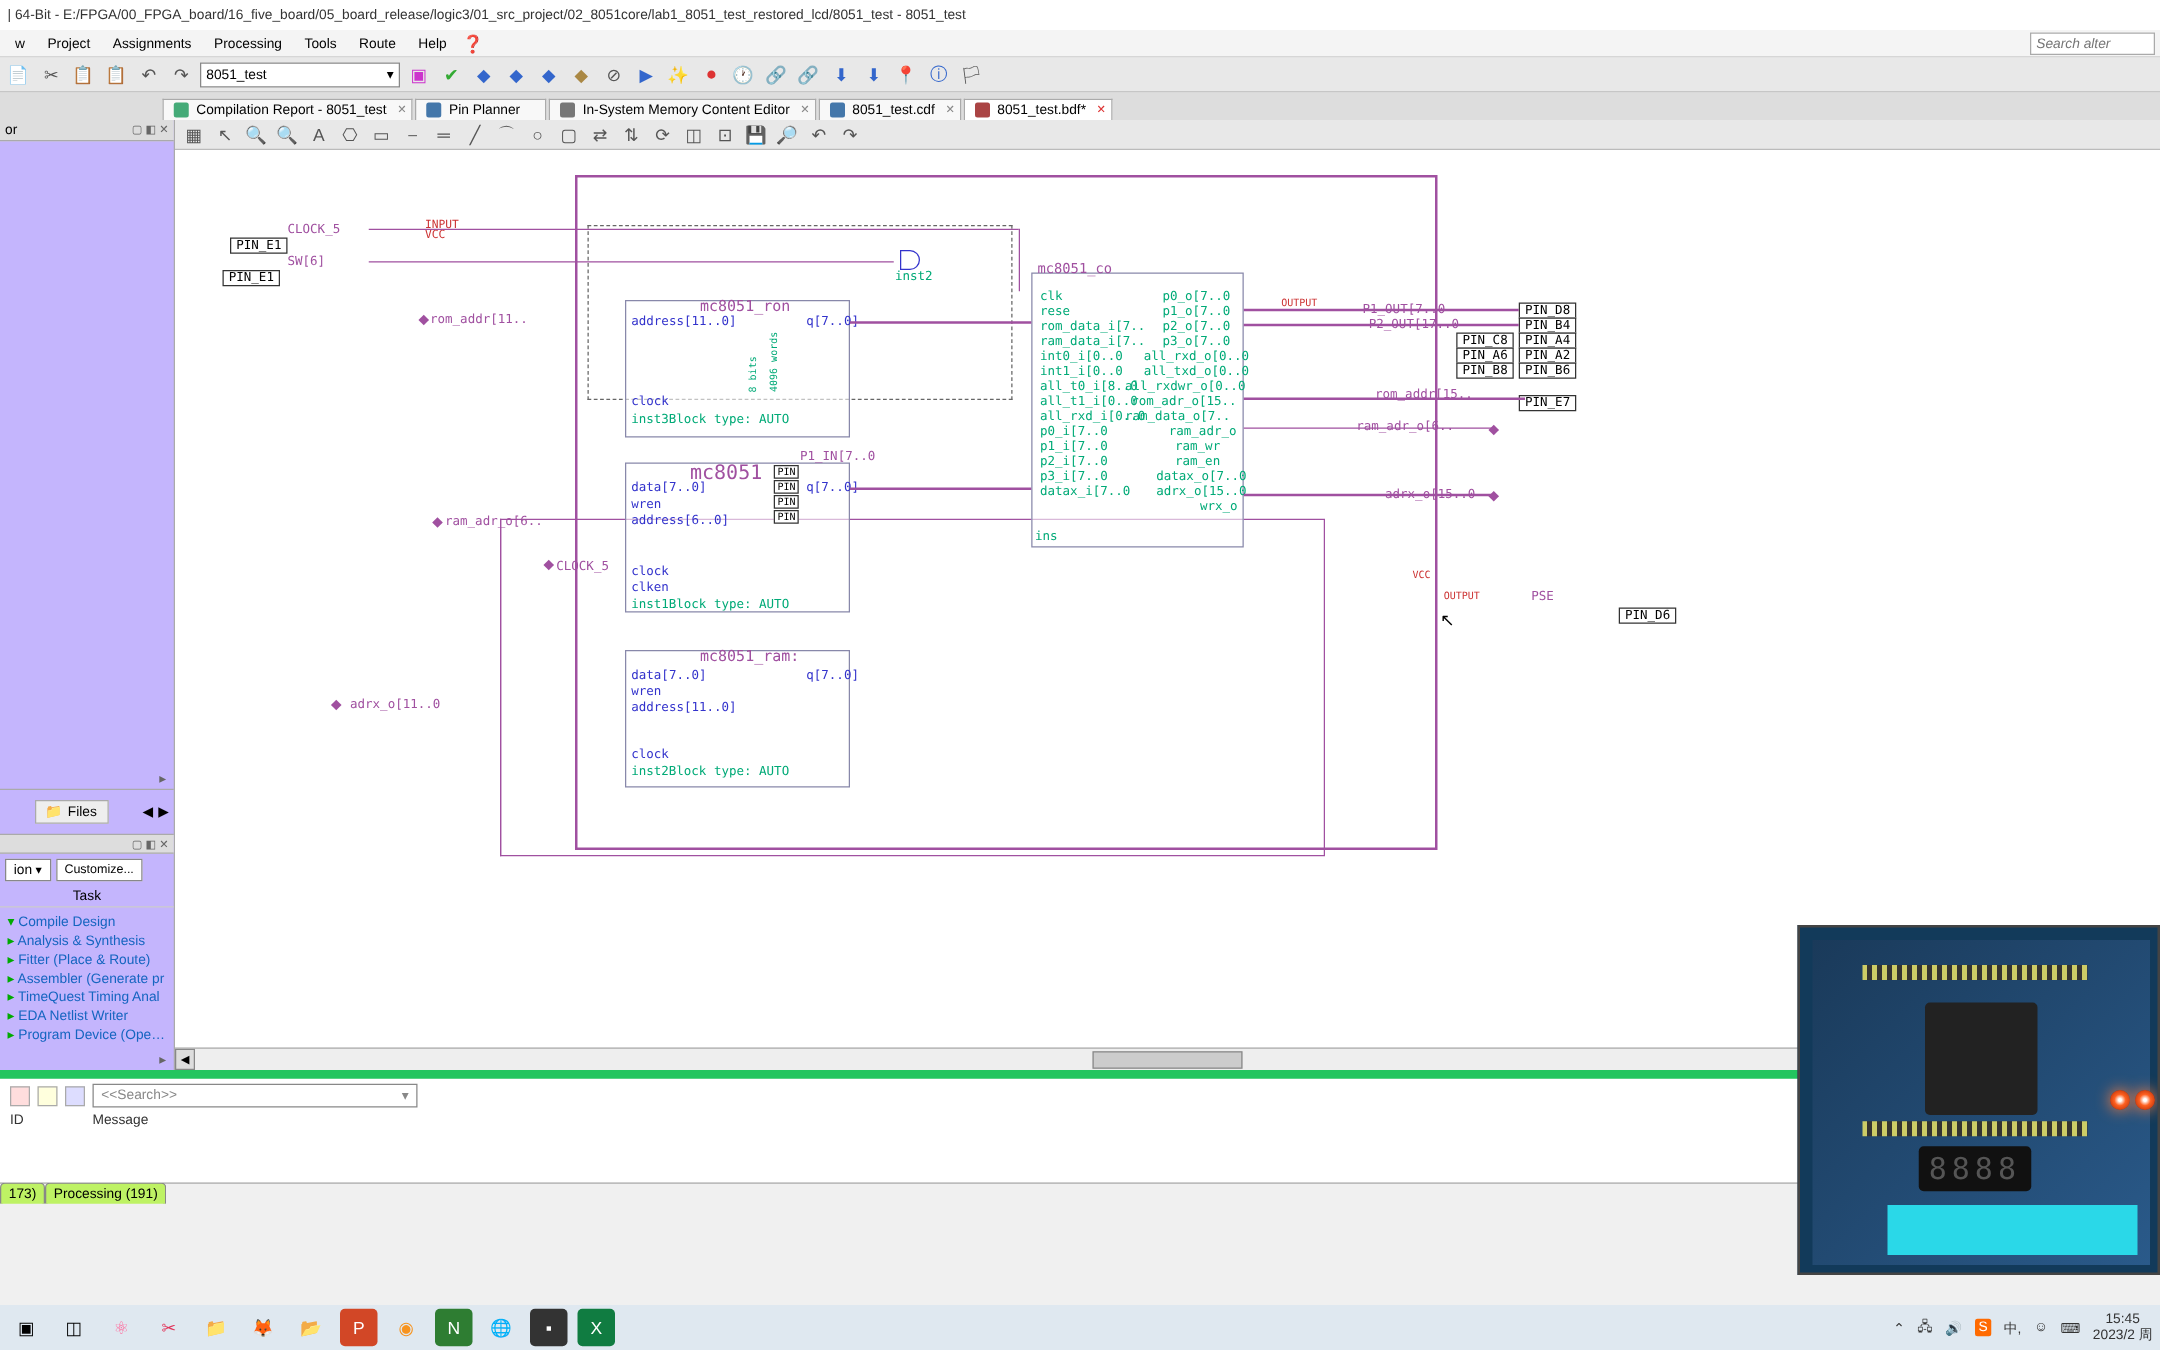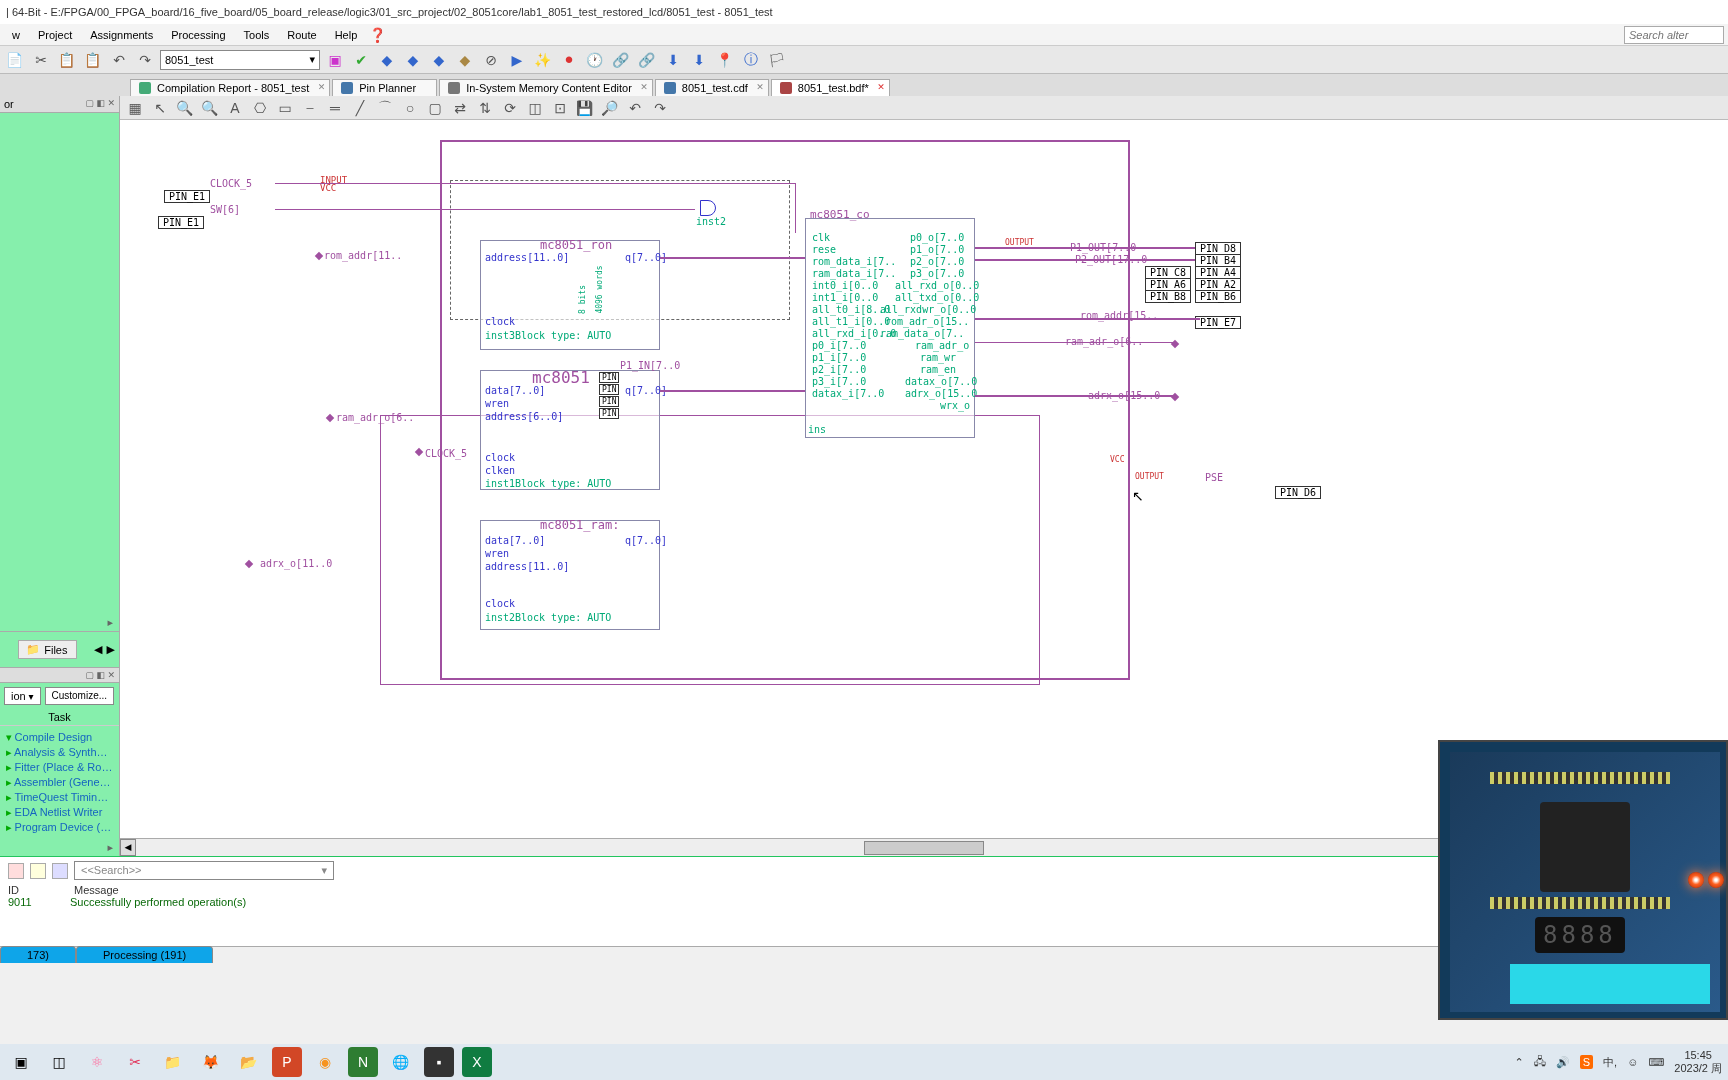--- a/index.html
+++ b/index.html
@@ -15,21 +15,21 @@
 .tb-btn { width: 22px; height: 22px; border: 1px solid transparent; display: flex; align-items: center; justify-content: center; font-size: 14px; color: #555; }
 .combo { height: 20px; width: 160px; border: 1px solid #888; background: #fff; padding: 0 4px; display: flex; align-items: center; }
 
 .tabstrip { height: 22px; background: #ddd; display: flex; align-items: flex-end; padding-left: 130px; gap: 2px; }
 .doc-tab { background: #f8f8f8; border: 1px solid #aaa; border-bottom: none; padding: 2px 20px 2px 8px; display: flex; align-items: center; gap: 6px; position: relative; font-size: 11px; }
 .doc-tab.active { background: #fff; font-weight: 500; }
 .tab-x { position: absolute; right: 4px; top: 2px; font-size: 9px; color: #888; }
 .tab-ico { width: 12px; height: 12px; background: #4a7; border-radius: 2px; }
 
 .midrow { display: flex; height: 760px; position: relative; }
-.left-panel { width: 120px; background: #86efac; border-right: 1px solid #aaa; display: flex; flex-direction: column; }
+.left-panel { width: 140px; background: #c4b5fd; border-right: 1px solid #aaa; display: flex; flex-direction: column; }
 .panel-head { font-size: 10px; padding: 2px 4px; background: #ddd; border-bottom: 1px solid #aaa; }
 .mini-ctl { display: flex; gap: 2px; font-size: 9px; color: #666; margin-left: auto; }
 .tree { padding: 2px; font-size: 11px; }
 .tree-item { padding: 1px 2px; white-space: nowrap; overflow: hidden; text-overflow: ellipsis; }
 .tree-item.sel { background: #3875d7; color: #fff; }
 .files-btn { border: 1px solid #aaa; padding: 2px 8px; margin: 4px auto; display: inline-flex; align-items: center; gap: 4px; background: #eee; }
 
 .tasks-panel { border-top: 1px solid #aaa; }
 .tasks-head { display: flex; padding: 4px; gap: 4px; text-align: right; }
 .dropdown { border: 1px solid #888; padding: 2px 6px; background: #fff; font-size: 10px; }
@@ -54,29 +54,29 @@
 .wire { position: absolute; background: #a050a0; }
 .wire.h { height: 1px; }
 .wire.v { width: 1px; }
 .dot { position: absolute; width: 6px; height: 6px; background: #a050a0; transform: rotate(45deg); margin: -3px; }
 .schtext { position: absolute; font-size: 10px; color: #0a7; font-family: monospace; white-space: nowrap; }
 .schtext.purple { color: #a050a0; }
 .schtext.blue { color: #33c; }
 .block { position: absolute; border: 1px solid #88a; background: rgba(255,255,255,0.6); }
 .pinbox { position: absolute; border: 1px solid #333; background: #fff; padding: 0 4px; font-size: 10px; font-family: monospace; }
 
-.msg-panel { height: 90px; background: #fff; border-top: 1px solid #22c55e; padding: 4px 8px; font-family: Consolas, monospace; font-size: 12px; }
+.msg-panel { height: 90px; background: #fff; border-top: 7px solid #22c55e; padding: 4px 8px; font-family: Consolas, monospace; font-size: 12px; }
 .msg-tools { display: flex; gap: 6px; align-items: center; margin-bottom: 4px; }
 .msg-ico { width: 16px; height: 16px; border: 1px solid #aaa; }
 .msg-search { border: 1px solid #888; padding: 2px 6px; width: 260px; color: #888; background: #fff; }
 .msg-header { display: flex; gap: 16px; font-weight: 500; color: #333; }
 .msg-line { color: #0a6a0a; display: flex; gap: 12px; }
 
 .statusbar { height: 22px; background: #f0f0f0; border-top: 1px solid #aaa; display: flex; align-items: center; }
-.status-tab { border: 1px solid #888; border-bottom: none; border-radius: 4px 4px 0 0; padding: 2px 26px; font-size: 11px; background: #0ea5e9; margin-top: -6px; }
+.status-tab { border: 1px solid #888; border-bottom: none; border-radius: 4px 4px 0 0; padding: 2px 6px; font-size: 11px; background: #bef264; margin-top: -6px; }
 
 .taskbar { position: absolute; bottom: 0; left: 0; right: 0; height: 36px; background: #dfe8f0; display: flex; align-items: center; padding: 0 6px; gap: 8px; }
 .tb-app { width: 30px; height: 30px; border-radius: 4px; display: flex; align-items: center; justify-content: center; font-size: 14px; }
 .tray { margin-left: auto; display: flex; align-items: center; gap: 10px; font-size: 10px; color: #333; }
 .clock { text-align: center; line-height: 1.2; }
 
 .webcam { position: absolute; right: 0; bottom: 60px; width: 290px; height: 280px; background: #123a5a; z-index: 50; border: 2px solid #444; overflow: hidden; }
 .pcb-comp { position: absolute; background: #2a5a8a; }
 .seg-display { position: absolute; background: #111; border-radius: 4px; padding: 4px 8px; font-family: monospace; color: #555; font-size: 24px; letter-spacing: 4px; }
 .lcd { position: absolute; background: #2ad8e8; color: #113; font-family: monospace; font-size: 9px; padding: 4px; white-space: pre; }
@@ -364,24 +364,20 @@
   <div class="msg-tools">
     <div class="msg-ico" style="background:#fdd"></div>
     <div class="msg-ico" style="background:#ffd"></div>
     <div class="msg-ico" style="background:#ddf"></div>
     <div class="msg-search"><span>&lt;&lt;Search&gt;&gt;</span> <span style="float:right">▾</span></div>
   </div>
   <div class="msg-header">
     <span style="width:50px">ID</span>
     <span>Message</span>
   </div>
-  <div class="msg-line">
-      <span style="width:50px">9011</span>
-      <span>Successfully performed operation(s)</span>
-    </div>
 </div>
 
 <div class="statusbar">
   <div class="status-tab">173)</div>
   <div class="status-tab">Processing (191)</div>
 </div>
 
 <div class="webcam">
   <div class="pcb-comp" style="left:10px;top:10px;width:270px;height:260px;background:linear-gradient(135deg,#1a3a5a,#2a5a8a)"></div>
   <div class="pcb-comp" style="left:100px;top:60px;width:90px;height:90px;background:#222;border-radius:4px"></div>

